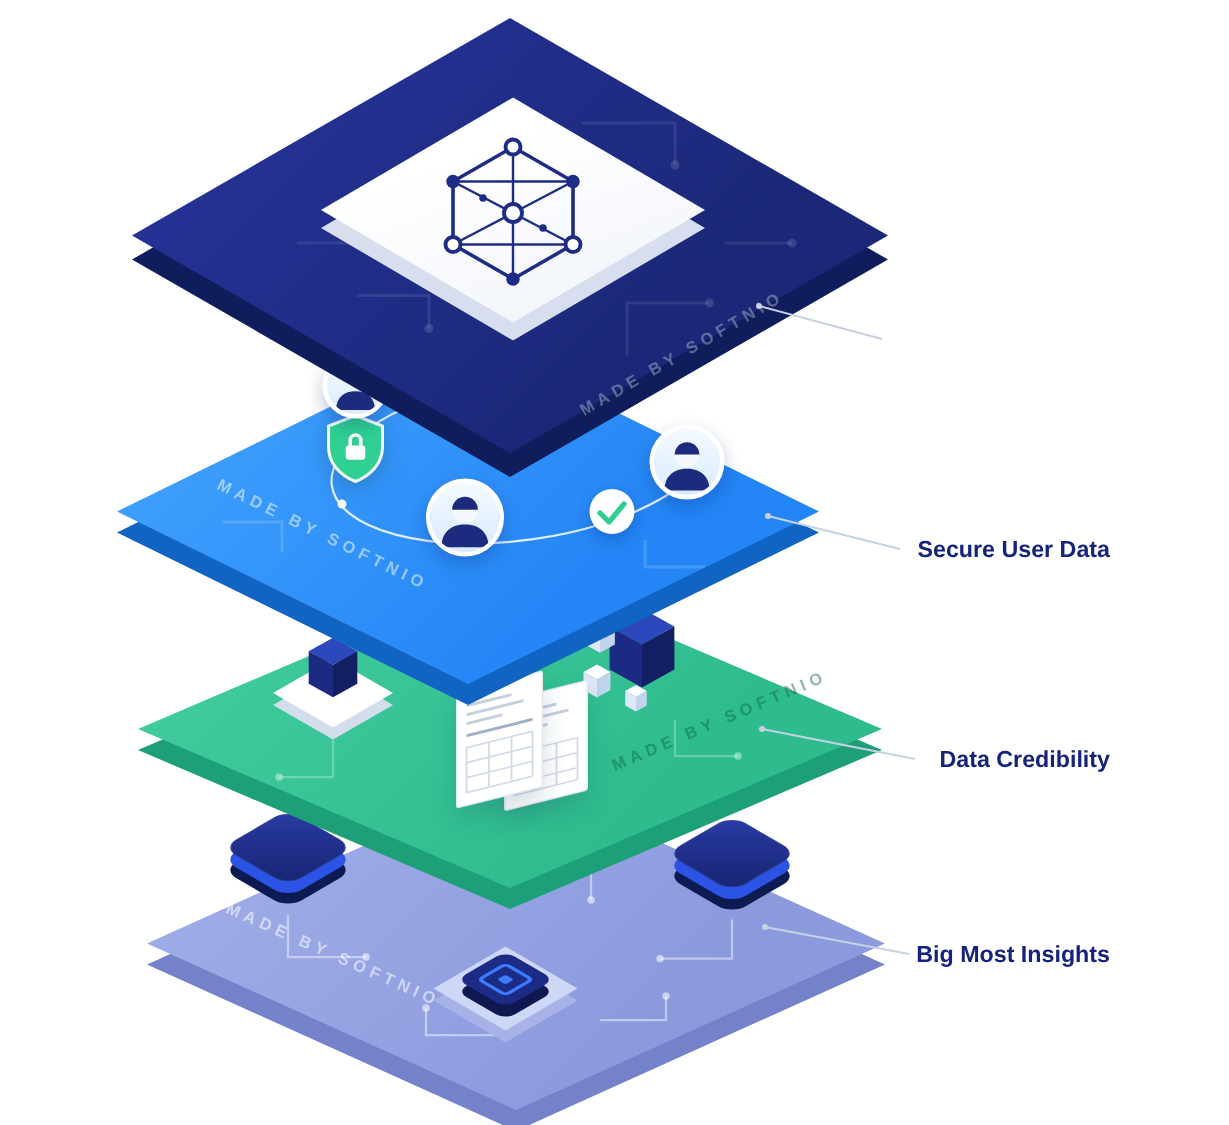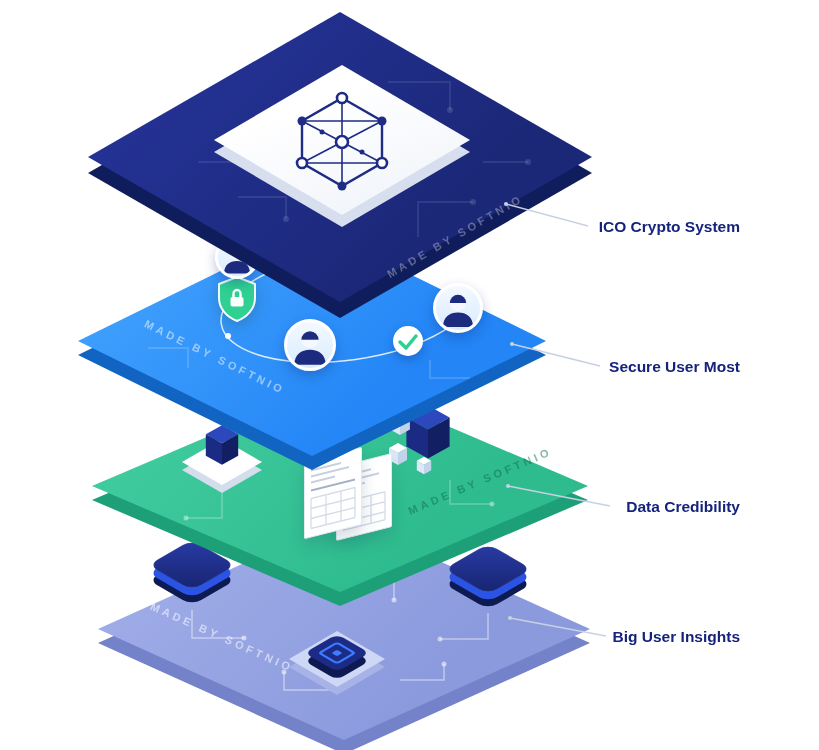--- a/index.html
+++ b/index.html
@@ -347,18 +347,17 @@
       <line x1="510" y1="618" x2="606" y2="636"></line>
     </g>
     <g fill="#c7d1e4">
       <circle cx="506" cy="204" r="2"></circle>
         <circle cx="512" cy="344" r="2"></circle>
       <circle cx="508" cy="486" r="2"></circle>
         <circle cx="510" cy="618" r="2"></circle>
     </g>
   </svg>
 
-  <div class="label" id="label-ico">ICO Crypto System</div>
-  <div class="label" id="label-secure">Secure User Most</div>
+  <div class="label" id="label-secure">Secure User Data</div>
   <div class="label" id="label-cred">Data Credibility</div>
-  <div class="label" id="label-big">Big User Insights</div>
+  <div class="label" id="label-big">Big Most Insights</div>
 
 </div>
 
 </body></html>

